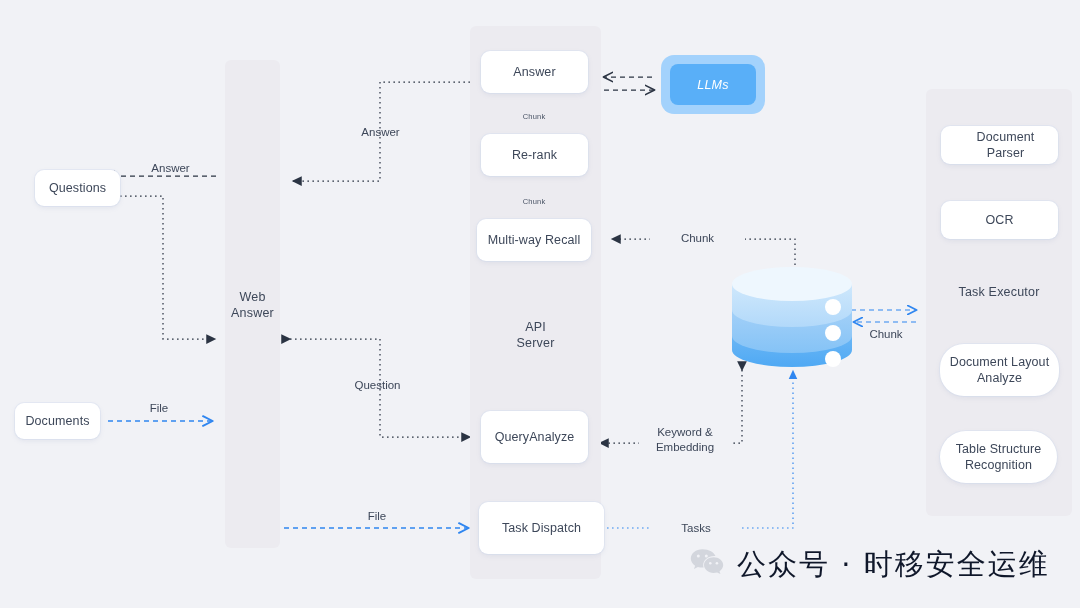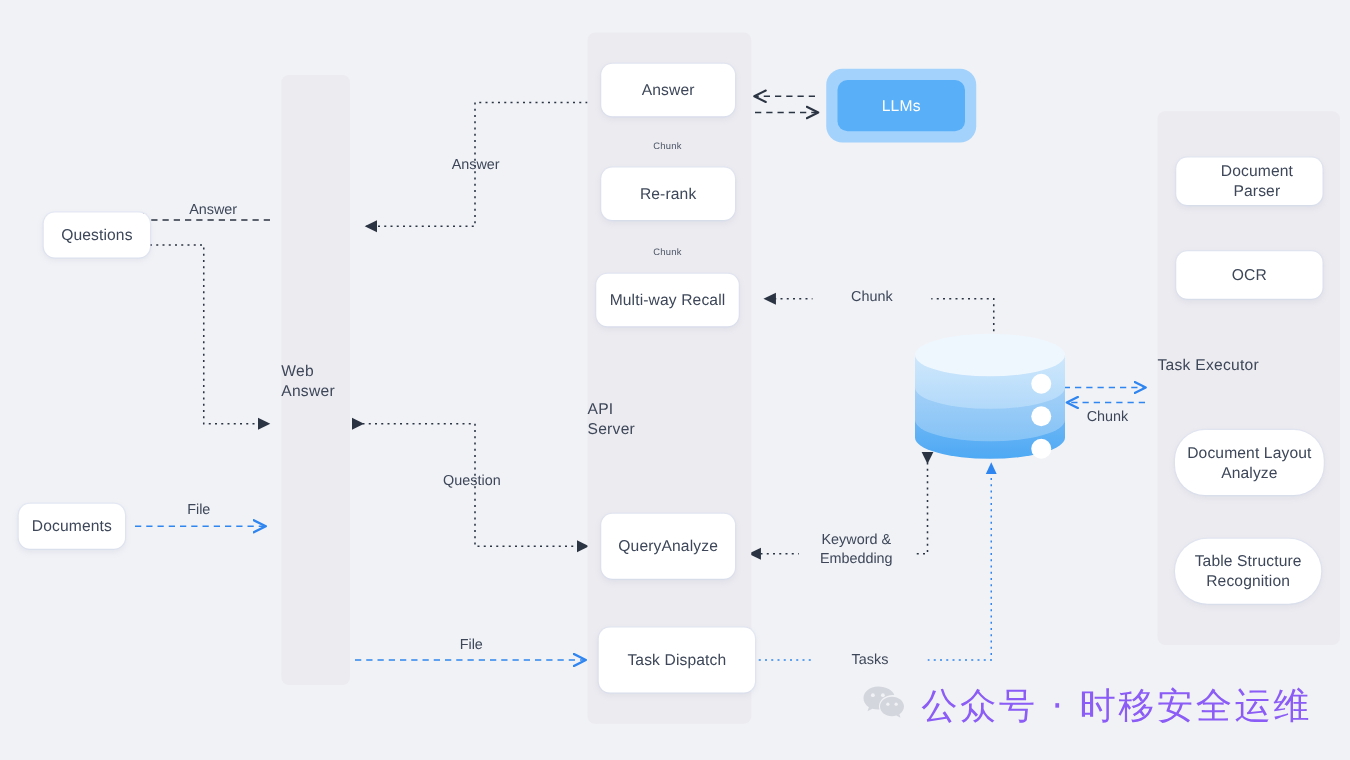--- a/index.html
+++ b/index.html
@@ -13,20 +13,21 @@
   #stage{position:relative;width:1080px;height:608px;}
 
   
   .panel{
     position:absolute;
     background:#ecebf0;
     border-radius:6px;
   }
   .panel-label{
     position:absolute;
+    text-align:center;
     font-size:12.5px;
     line-height:16px;
     color:#3d4759;
     letter-spacing:.2px;
   }
 
   
   .card{
     position:absolute;
     background:#ffffff;
@@ -70,21 +71,21 @@
     text-align:center;
     white-space:nowrap;
   }
   .lbl.two{white-space:normal;width:92px;}
   .lbl.tiny{font-size:7.5px;color:#4a5466;letter-spacing:.2px;}
 
   
   .watermark{
     position:absolute;
     display:flex;align-items:center;gap:13px;
-    color:#8b5cf6;
+    color:#0f172a;
     font-size:29px;
     letter-spacing:2px;
     font-family:"DejaVu Sans","Liberation Sans",sans-serif;
     user-select:none;
   }
 </style>
 </head>
 <body>
 
 <div id="stage">
@@ -171,21 +172,21 @@
     <span>Multi-way Recall</span>
   </div>
   <div class="card" style="left:481px;top:411px;width:107px;height:52px;flex-direction:row;">
     <span>Query</span>
     <span>Analyze</span>
   </div>
   <div class="card" style="left:479px;top:502px;width:125px;height:52px;justify-content:center;">
     <span>Task Dispatch</span>
   </div>
 
-  <div class="llm-outer" style="left:661px;top:55px;width:120px;height:59px;">
+  <div class="llm-outer" style="left:661px;top:55px;width:104px;height:59px;font-style:italic;">
     <div class="llm-inner">
       <span>LLMs</span>
     </div>
   </div>
 
   <div class="db" style="left:731px;top:263px;width:122px;height:112px;">
     <svg width="122" height="112" viewBox="0 0 122 112" xmlns="http://www.w3.org/2000/svg">
       <defs>
         <linearGradient id="g1" x1="0" y1="0" x2="0" y2="1">
           <stop offset="0" stop-color="#cfe8fc"></stop>

